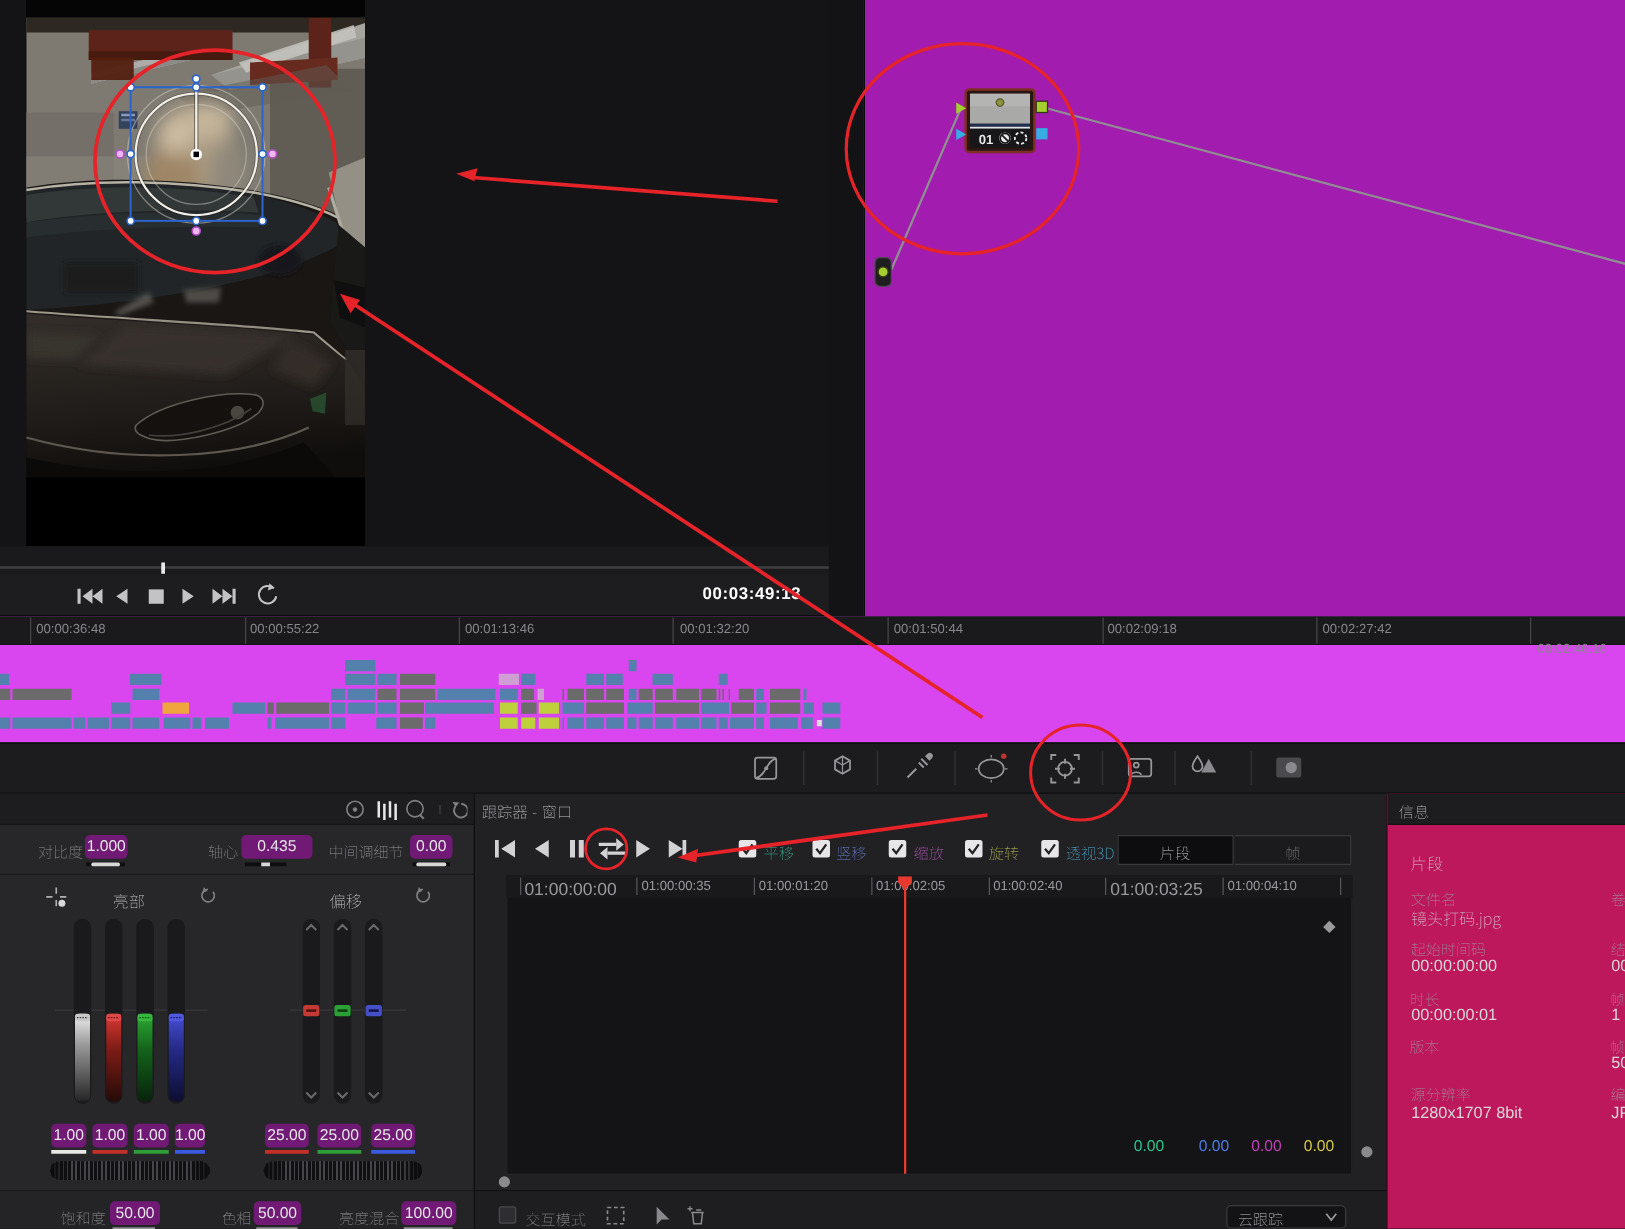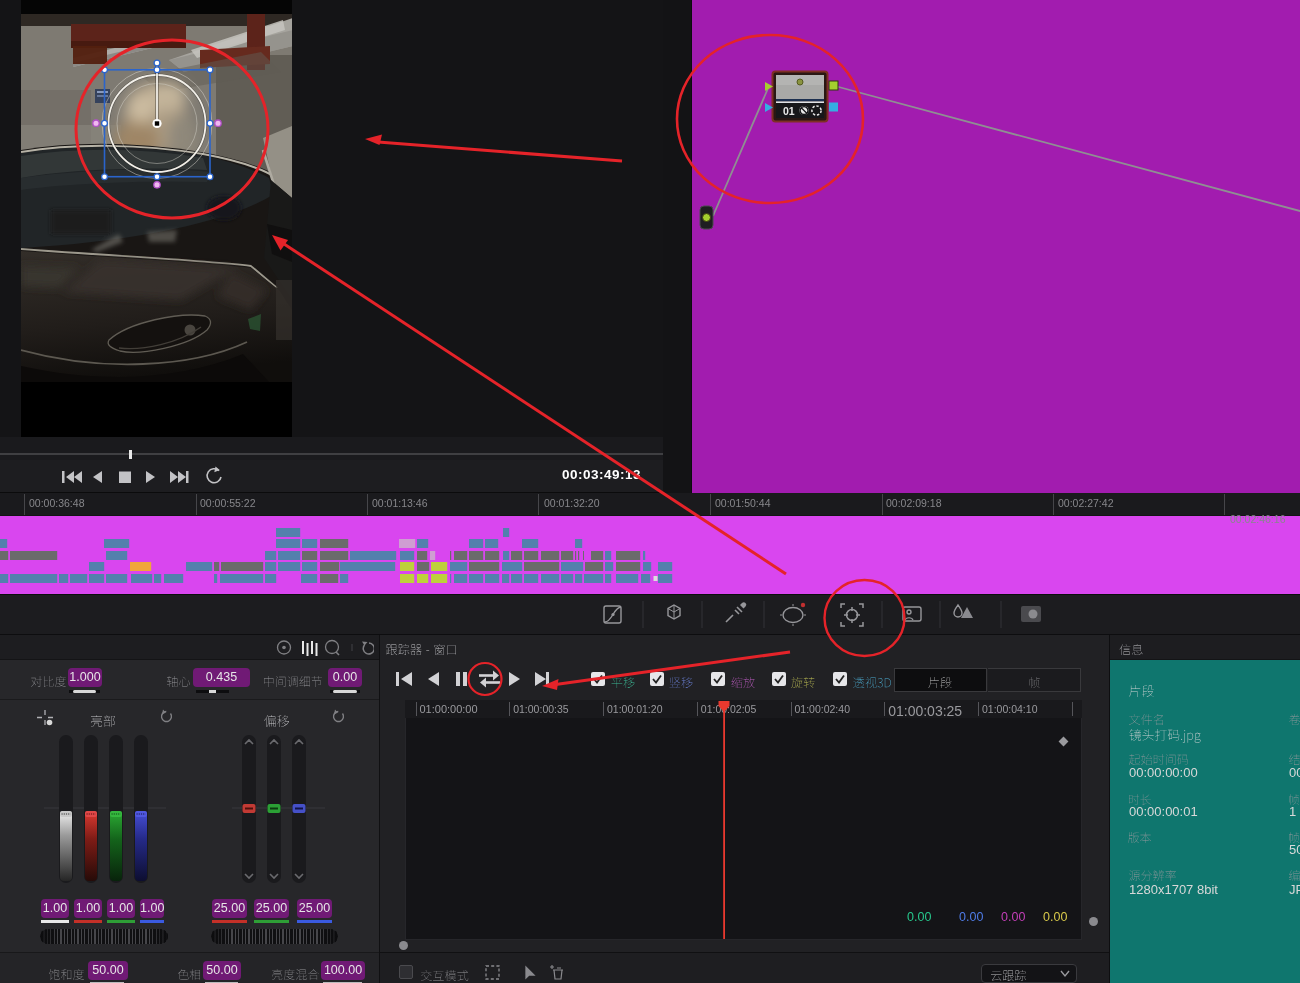--- a/index.html
+++ b/index.html
@@ -534,21 +534,21 @@
   <div class="abs" style="left:453px;top:37px;width:14px;height:14px;background:#e6e6e9;border-radius:2px"></div>
   <svg class="abs" style="left:453px;top:37px" width="14" height="14">
         <path d="M3 7l3 3.5 5-7" stroke="#222" stroke-width="1.8" fill="none"></path>
       </svg>
   
   <div class="abs" style="left:514px;top:33px;width:93px;height:24px;background:#0d0d0f;border:1px solid #39393c"></div>
   <div class="abs" style="left:608px;top:33px;width:93px;height:24px;background:#1b1b1e;border:1px solid #39393c;border-left:none"></div>
   
   <div class="abs" style="left:25px;top:65px;width:677px;height:18px;background:#19191c" id="trkruler">
 <div class="abs" style="left:10.5px;top:2px;width:1px;height:14px;background:#55555a"></div>
-<div class="abs" style="left:14.5px;top:3px;color:#9a9a9e;font-size:11px">01:00:00:00</div>
+<div class="abs" style="left:14.5px;top:3px;color:#9a9a9e;font-size:14px">01:00:00:00</div>
 <div class="abs" style="left:104.2px;top:2px;width:1px;height:14px;background:#55555a"></div>
 <div class="abs" style="left:108.2px;top:3px;color:#9a9a9e;font-size:10.5px">01:00:00:35</div>
 <div class="abs" style="left:198.0px;top:2px;width:1px;height:14px;background:#55555a"></div>
 <div class="abs" style="left:202.0px;top:3px;color:#9a9a9e;font-size:10.5px">01:00:01:20</div>
 <div class="abs" style="left:291.8px;top:2px;width:1px;height:14px;background:#55555a"></div>
 <div class="abs" style="left:295.8px;top:3px;color:#9a9a9e;font-size:10.5px">01:00:02:05</div>
 <div class="abs" style="left:385.5px;top:2px;width:1px;height:14px;background:#55555a"></div>
 <div class="abs" style="left:389.5px;top:3px;color:#9a9a9e;font-size:10.5px">01:00:02:40</div>
 <div class="abs" style="left:479.2px;top:2px;width:1px;height:14px;background:#55555a"></div>
 <div class="abs" style="left:483.2px;top:3px;color:#9a9a9e;font-size:14px">01:00:03:25</div>
@@ -587,21 +587,21 @@
         <path d="M66 3h4M68 1v4" stroke-width="1.1"></path>
   </svg>
   <div class="abs" style="left:601px;top:329px;width:96px;height:19px;background:#131316;border:1px solid #3a3a3e;border-radius:4px;color:#cfcfd2;font-size:12px">
 
     <svg style="position:absolute;right:6px;top:5px" width="10" height="8">
           <path d="M1 1l4 5 4-5" stroke="#9a9a9e" stroke-width="1.4" fill="none"></path>
         </svg>
   </div>
 </div>
 
-<div class="abs" id="info" style="left:1109px;top:635px;width:191px;height:348px;background:#0f766e;border-left:1px solid #0e0e10;overflow:hidden">
+<div class="abs" id="info" style="left:1109px;top:635px;width:191px;height:348px;background:#be185d;border-left:1px solid #0e0e10;overflow:hidden">
   <div class="abs" style="left:0;top:0;width:191px;height:25px;background:#1d1d20;border-bottom:1px solid #141416">
     
   </div>
 
   <div class="abs" style="left:19px;top:130px;color:#d8d8d8;font-size:13px;white-space:nowrap">00:00:00:00</div>
 
   <div class="abs" style="left:19px;top:169px;color:#d8d8d8;font-size:13px;white-space:nowrap">00:00:00:01</div>
 
   <div class="abs" style="left:19px;top:247px;color:#d8d8d8;font-size:13px;white-space:nowrap">1280x1707 8bit</div>
 

